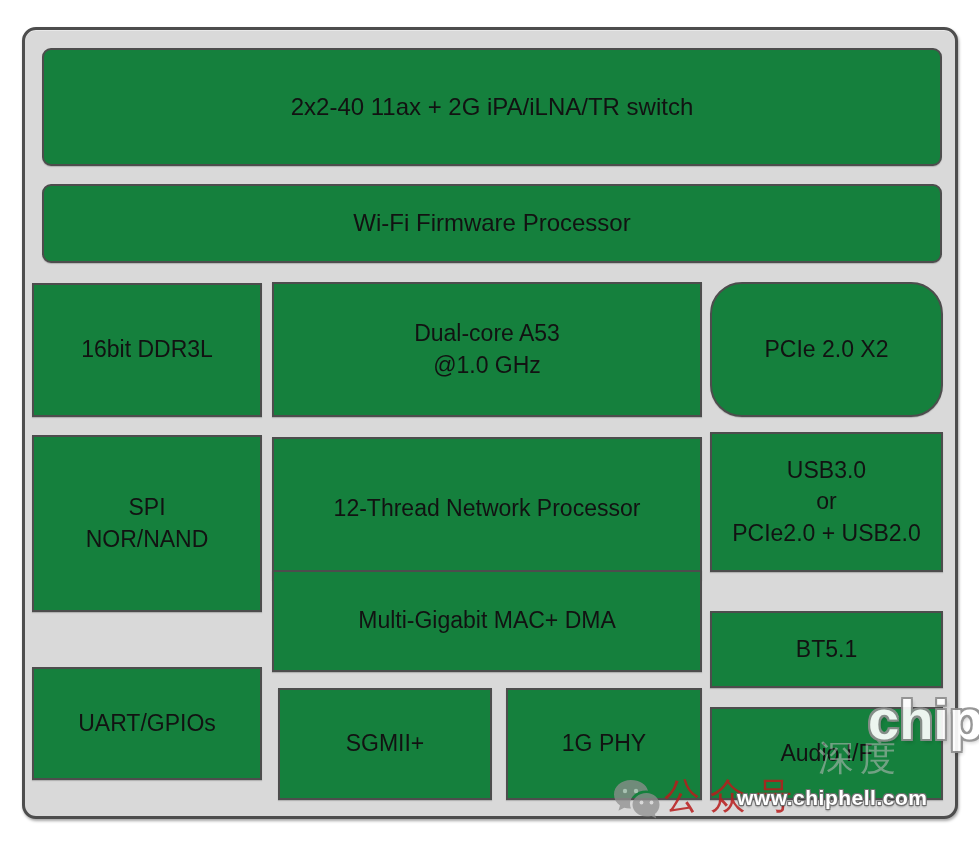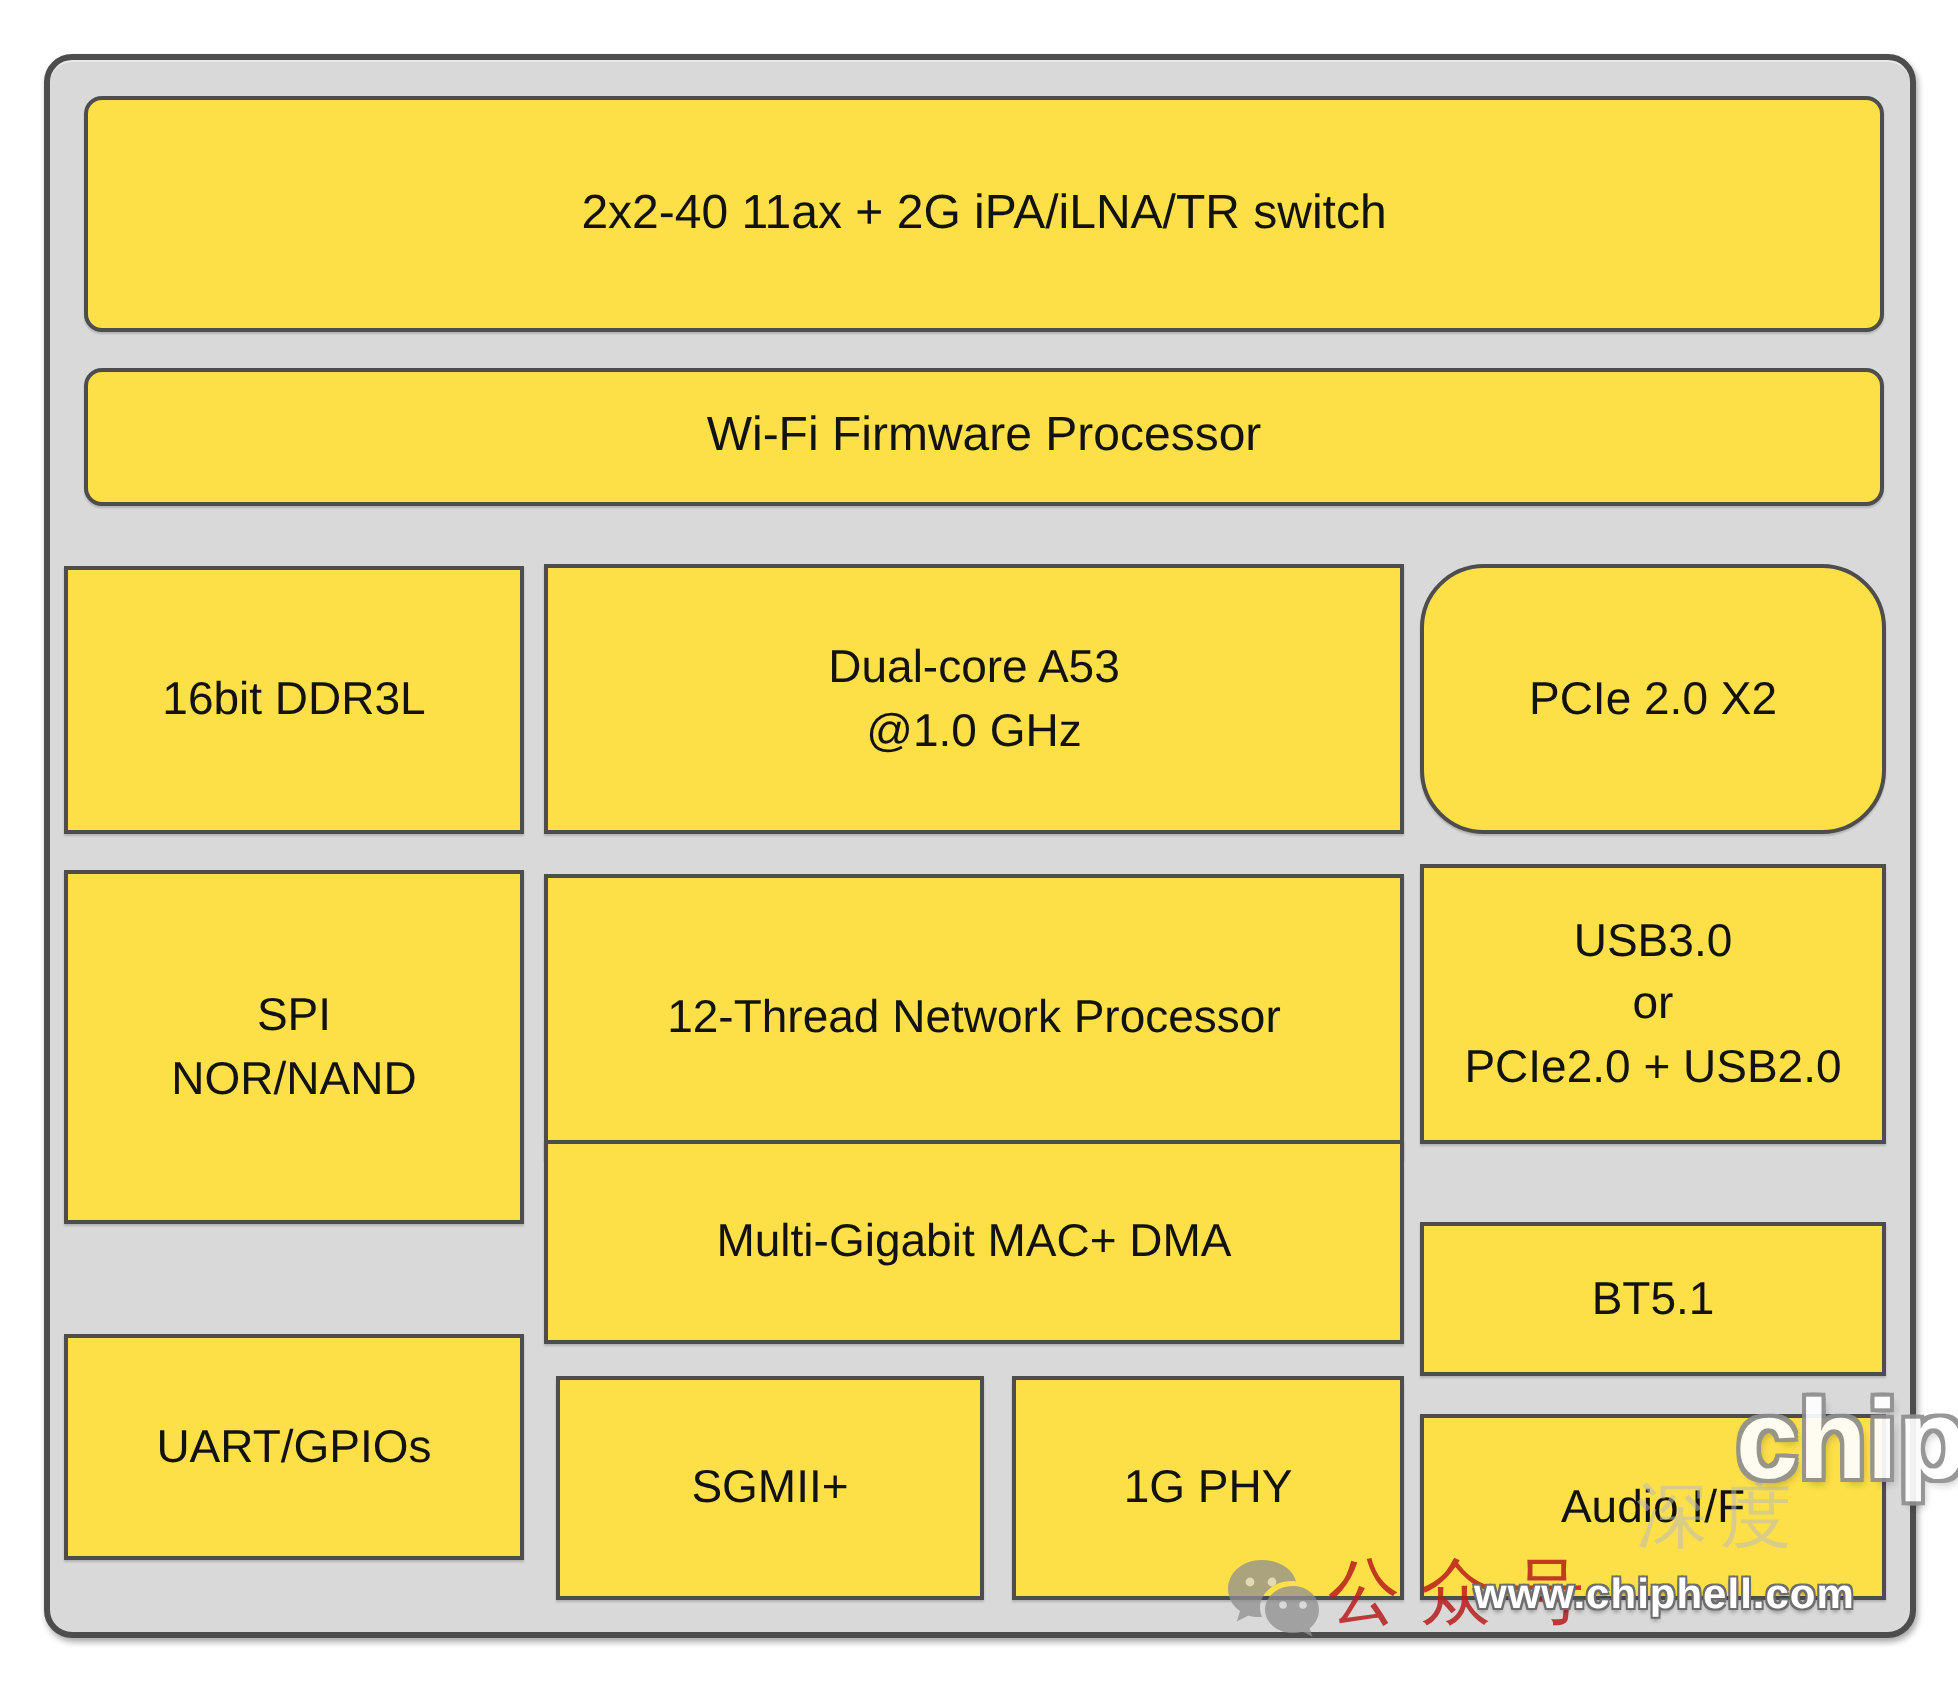--- a/index.html
+++ b/index.html
@@ -23,37 +23,37 @@
     width: 930px;
     height: 786px;
     background: #d9d9d9;
     border: 3px solid #4d4d4d;
     border-radius: 14px;
     box-shadow: 1px 2px 3px rgba(0,0,0,0.35), inset 0 1px 0 rgba(255,255,255,0.4);
   }
   
   .blk {
     position: absolute;
-    background: #fde047;
+    background: #15803d;
     border: 2px solid #4d4d4d;
     display: flex;
     align-items: center;
     justify-content: center;
     text-align: center;
     color: #121212;
     font-size: 23px;
     line-height: 1.35;
     white-space: pre-line;
     box-sizing: border-box;
     box-shadow: 0 1px 1px rgba(0,0,0,0.18);
   }
   .blk.rounded { border-radius: 9px; }
 
   .blk-rf      { left: 42px;  top: 48px;  width: 900px; height: 118px; font-size: 24px; }
-  .blk-wifi    { left: 42px;  top: 184px; width: 900px; height: 69px;  font-size: 24px; }
+  .blk-wifi    { left: 42px;  top: 184px; width: 900px; height: 79px;  font-size: 24px; }
 
   .blk-ddr     { left: 32px;  top: 283px; width: 230px; height: 134px; }
   .blk-cpu     { left: 272px; top: 282px; width: 430px; height: 135px; }
   .blk-pcie    { left: 710px; top: 282px; width: 233px; height: 135px; border-radius: 32px; }
 
   .blk-spi     { left: 32px;  top: 435px; width: 230px; height: 177px; }
   .blk-npu     { left: 272px; top: 437px; width: 430px; height: 143px; }
   .blk-usb     { left: 710px; top: 432px; width: 233px; height: 140px; }
 
   .blk-mac     { left: 272px; top: 570px; width: 430px; height: 102px; }

